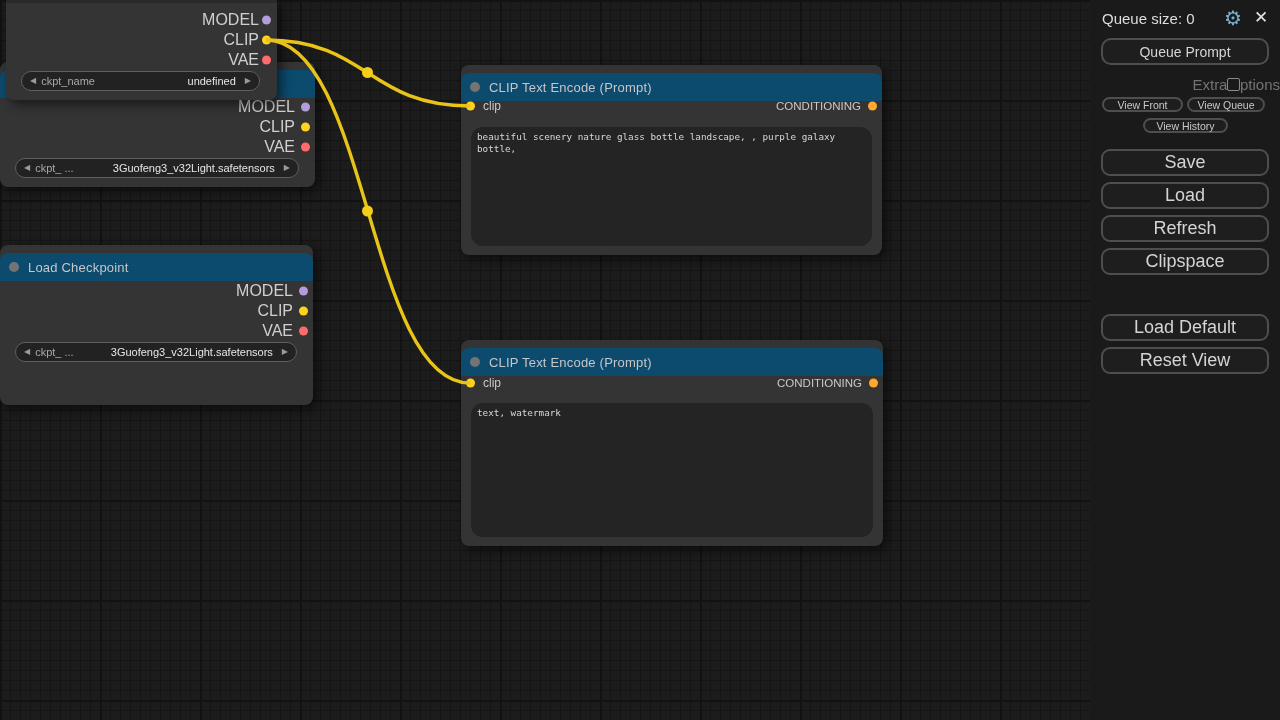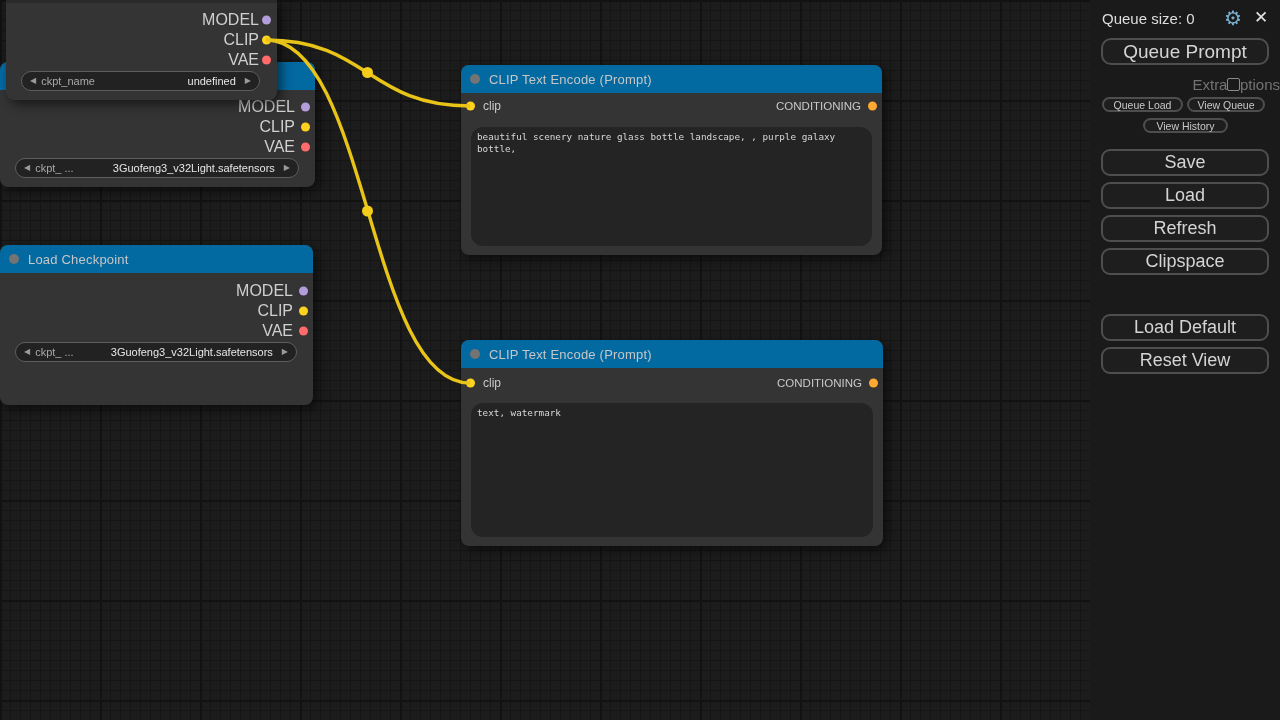--- a/index.html
+++ b/index.html
@@ -19,22 +19,22 @@
       linear-gradient(to right,#151515 1px,transparent 1px),
       linear-gradient(to bottom,#151515 1px,transparent 1px);
     background-size:100px 100px,100px 100px,10px 10px,10px 10px;
   }
   
   .node{
     position:absolute;background:#343434;border-radius:8px;
     box-shadow:4px 4px 11px rgba(0,0,0,.55);
   }
   .ntitle{
-    position:absolute;top:0;left:0;right:0;height:28px;
-    background:#0369a1;border-radius:8px 8px 0 0;
+    position:absolute;top:8px;left:0;right:0;height:28px;
+    background:#0c4a6e;border-radius:8px 8px 0 0;
     display:flex;align-items:center;padding-left:9px;gap:9px;box-sizing:border-box;
   }
   .tdot{width:10px;height:10px;border-radius:50%;background:#747474;flex:none;}
   .ttext{color:#c6c6c6;font-size:13px;letter-spacing:.2px;white-space:nowrap;}
   .seam{position:absolute;top:0;left:0;right:0;height:3px;background:#2a2a2a;}
   .outslot{position:absolute;left:0;right:0;height:20px;}
   .outslot .slabel{
     position:absolute;right:20px;top:50%;transform:translateY(-50%);
     color:#cfcfcf;font-size:16px;white-space:nowrap;
   }
@@ -205,24 +205,24 @@
 
 </div>
 
 <div class="panel">
   <span class="qsize">Queue size: 0</span>
 </div>
 <span class="gear" style="z-index: 11; position: absolute; left: 1224px; top: 8px;">⚙</span>
 <span class="closex" style="z-index: 11; position: absolute; left: 1254px; top: 9px;">✕</span>
 
 <div style="position:absolute;left:1090px;top:0;width:190px;height:720px;z-index:11;">
-  <button class="btn btn-big" style="top:38px;font-size:19px;border-radius:10px;">Queue Prompt</button>
+  <button class="btn btn-big" style="top:38px;font-size:14px;border-radius:10px;">Queue Prompt</button>
   <div class="extra">Extra options</div>
   <span class="cb"></span>
-  <button class="btn btn-small" style="left:12px;top:97px;width:81px;">Queue Load</button>
+  <button class="btn btn-small" style="left:12px;top:97px;width:81px;">View Front</button>
   <button class="btn btn-small" style="left:97px;top:97px;width:78px;">View Queue</button>
   <button class="btn btn-small" style="left:53px;top:118px;width:85px;">View History</button>
 
   <button class="btn btn-big" style="top:149px">Save</button>
   <button class="btn btn-big" style="top:182px">Load</button>
   <button class="btn btn-big" style="top:248px">Clipspace</button>
   <button class="btn btn-big" style="top:215px">Refresh</button>
   <button class="btn btn-big" style="top:347px">Reset View</button>
   <button class="btn btn-big" style="top:314px">Load Default</button>
 </div>

